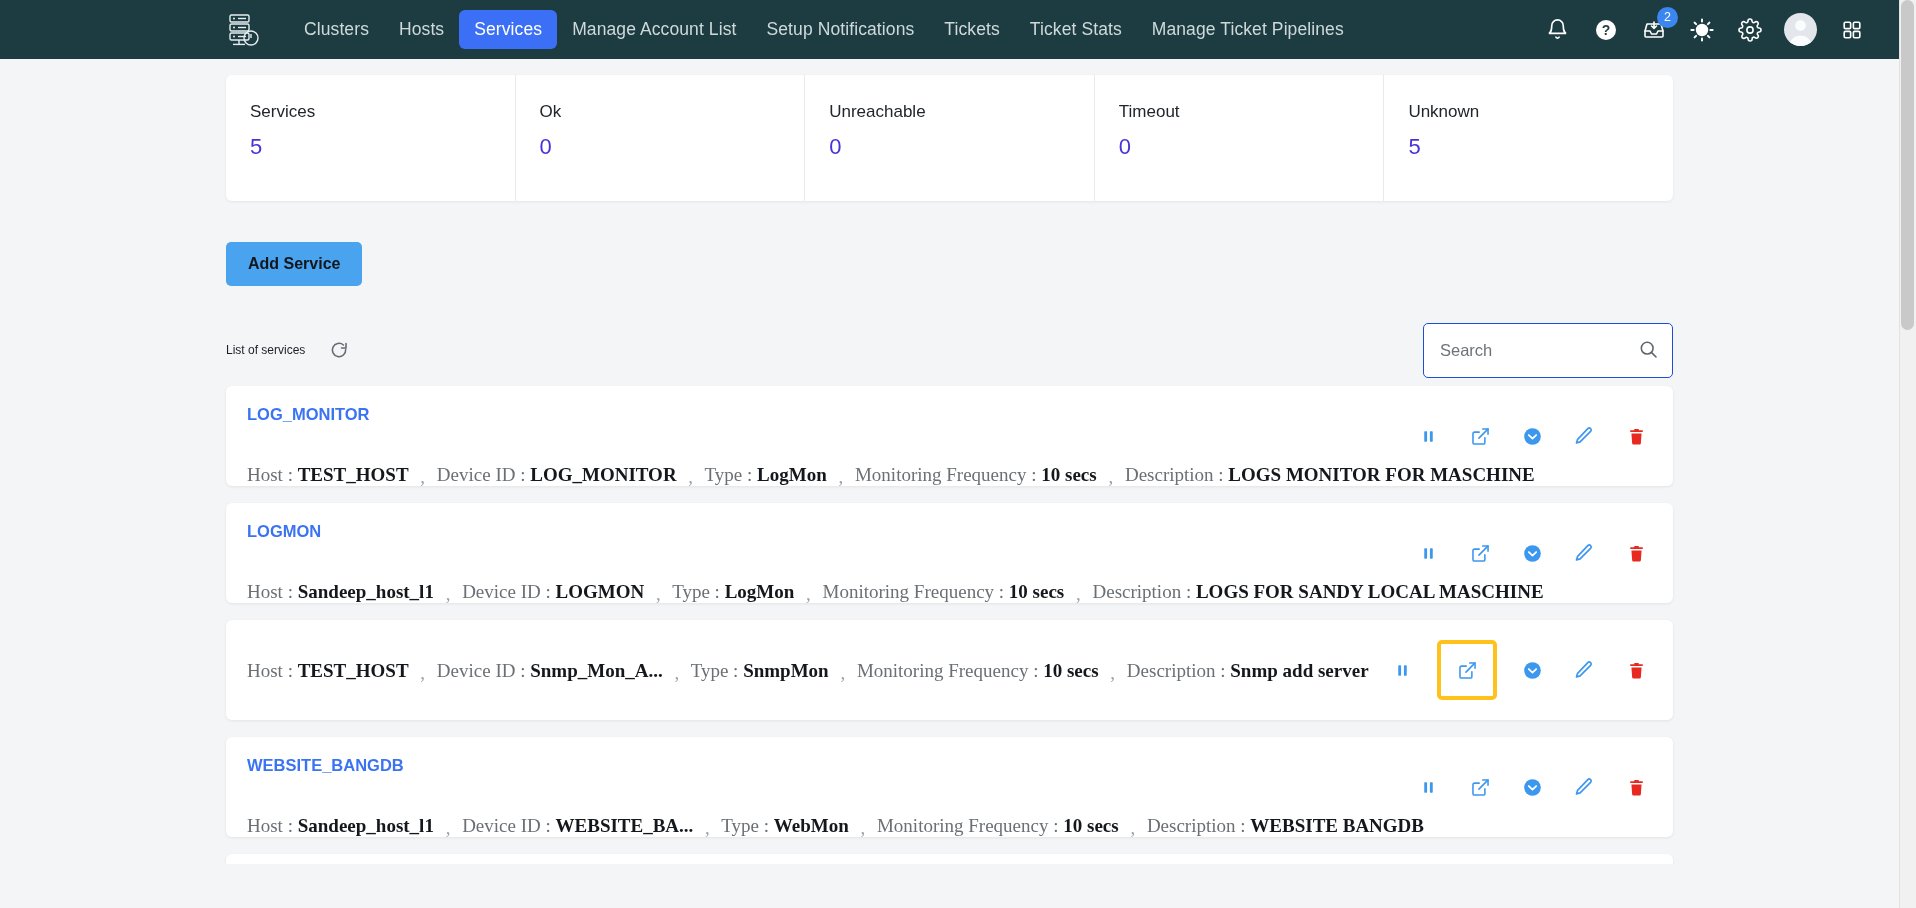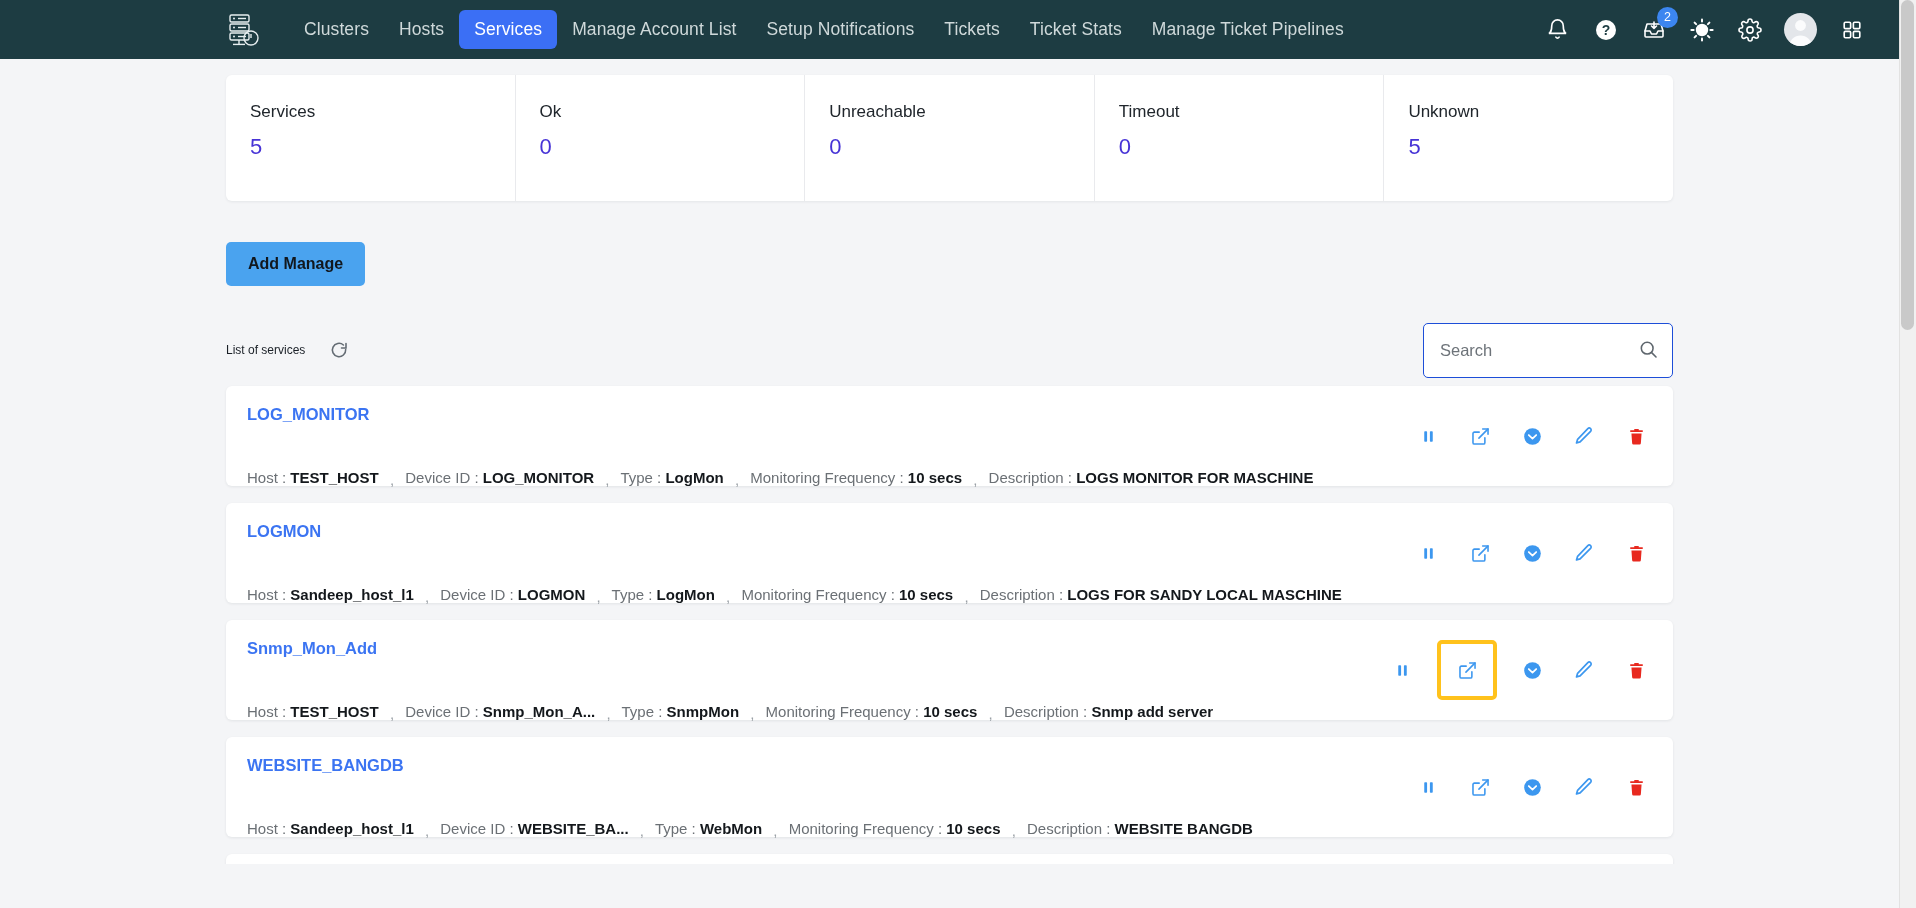--- a/index.html
+++ b/index.html
@@ -179,24 +179,24 @@
   .svc-name {
     color: #3b74f2;
     font-size: 16.5px;
     font-weight: bold;
     cursor: pointer;
     line-height: 20px;
     font-family: "Liberation Sans", sans-serif;
   }
   .svc-meta {
     margin-top: 22px;
-    font-size: 15px;
+    font-size: 19px;
     color: #6b7075;
     white-space: nowrap;
-    font-family: Liberation Sans, sans-serif;
+    font-family: Liberation Serif, serif;
   }
   .svc-meta .mv { color: #14181c; font-weight: bold; }
   .svc-meta .sep {
     display: inline-block;
     color: #9aa0a6;
     padding: 0 7px;
     transform: translateY(2px);
   }
   .svc-actions {
     position: absolute;
@@ -341,21 +341,21 @@
         <div class="stat-label">Timeout</div>
         <div class="stat-value">0</div>
       </div>
       <div class="stat-cell">
         <div class="stat-label">Unknown</div>
         <div class="stat-value">5</div>
       </div>
     </div>
 
     
-    <button id="add-service-btn">Add Manage</button>
+    <button id="add-service-btn">Add Service</button>
 
     
     <div id="list-header">
       <div id="list-title">List of services</div>
       <div id="refresh-icon">
         <svg width="20" height="20" viewBox="0 0 24 24" fill="none" stroke="#636b73" stroke-width="1.9" stroke-linecap="round">
           <path d="M20 11.5A8 8 0 1 1 17.3 6"></path>
           <polyline points="20.4,4.2 20.4,9.6 15,9.6"></polyline>
         </svg>
       </div>
@@ -469,21 +469,20 @@
           </div>
           <div class="act red">
             <svg width="19" height="19" viewBox="0 0 24 24" fill="currentColor">
                 <path d="M9.2 2.4h5.6v1.7h5.1v2.2H4.1V4.1h5.1zM5.6 8.1h12.8l-.9 12.4a1.6 1.6 0 0 1-1.6 1.5H8.1a1.6 1.6 0 0 1-1.6-1.5z"></path>
               </svg>
           </div>
         </div>
       </div>
 
       <div class="service-card">
-        <div class="svc-name">Snmp_Mon_Add</div>
         <div class="svc-meta">
           <span>Host :</span>
           <span class="mv">TEST_HOST</span>
           <span class="sep">,</span>
           <span>Device ID :</span>
           <span class="mv">Snmp_Mon_A...</span>
           <span class="sep">,</span>
           <span>Type :</span>
           <span class="mv">SnmpMon</span>
           <span class="sep">,</span>

